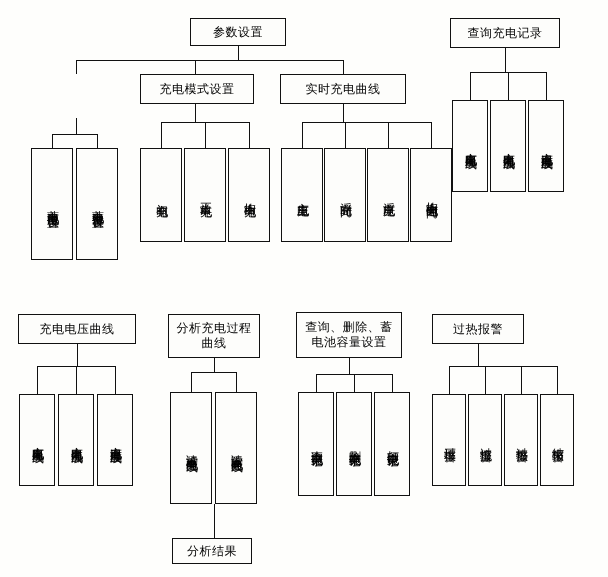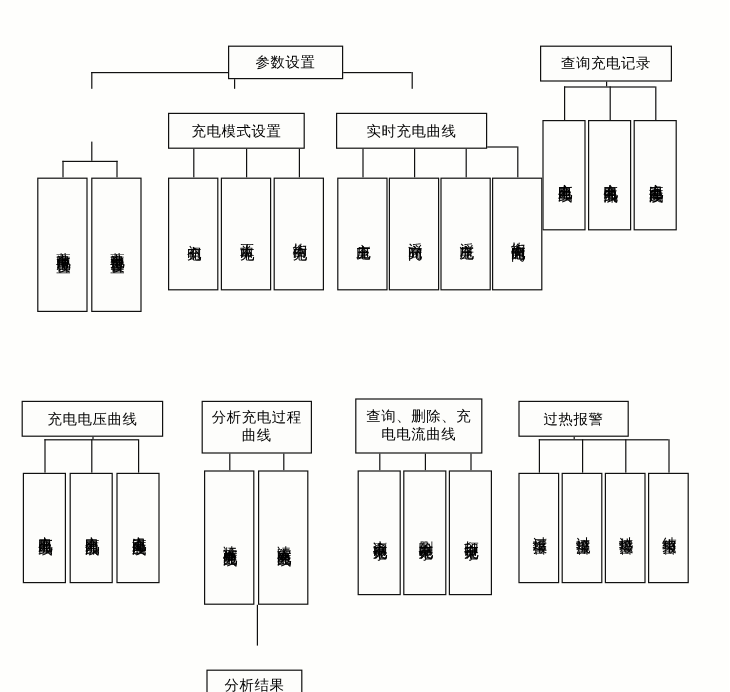--- a/index.html
+++ b/index.html
@@ -31,21 +31,20 @@
   }
   .box.vert {
     writing-mode: vertical-rl;
     text-orientation: upright;
     letter-spacing: 1px;
     line-height: 1.15;
     padding: 3px 0;
   }
   .box.h2 {
     padding: 2px 3px;
-    margin-top: 20px;
   }
   .line {
     position: absolute;
     background: #111111;
   }
   .hline { height: 1px; }
   .vline { width: 1px; }
 </style>
 </head>
 <body>
@@ -114,21 +113,21 @@
     <div class="box vert" style="left: 490px; top: 100px; width: 36px; height: 92px;">充电电流曲线</div>
     <div class="box vert" style="left: 528px; top: 100px; width: 36px; height: 92px;">充电温度曲线</div>
     <div class="box h2" style="left: 18px; top: 314px; width: 118px; height: 30px;">充电电压曲线</div>
     <div class="box vert" style="left: 19px; top: 394px; width: 36px; height: 92px;">充电电压曲线</div>
     <div class="box vert" style="left: 58px; top: 394px; width: 36px; height: 92px;">充电电流曲线</div>
     <div class="box vert" style="left: 97px; top: 394px; width: 36px; height: 92px;">充电温度曲线</div>
     <div class="box h2" style="left: 168px; top: 314px; width: 92px; height: 44px;">分析充电过程曲线</div>
     <div class="box vert" style="left: 170px; top: 392px; width: 42px; height: 112px;">读标准充电曲线</div>
     <div class="box vert" style="left: 215px; top: 392px; width: 42px; height: 112px;">读实际充电曲线</div>
     <div class="box h2" style="left: 172px; top: 538px; width: 80px; height: 26px;">分析结果</div>
-    <div class="box h2" style="left: 296px; top: 312px; width: 106px; height: 46px;">查询、删除、充电电流曲线</div>
+    <div class="box h2" style="left: 296px; top: 312px; width: 106px; height: 46px;">查询、删除、蓄电池容量设置</div>
     <div class="box vert" style="left: 298px; top: 392px; width: 36px; height: 104px;">查询充电记录</div>
     <div class="box vert" style="left: 336px; top: 392px; width: 36px; height: 104px;">删除充电记录</div>
     <div class="box vert" style="left: 374px; top: 392px; width: 36px; height: 104px;">打印充电记录</div>
     <div class="box h2" style="left: 432px; top: 314px; width: 92px; height: 30px;">过热报警</div>
     <div class="box vert" style="left: 432px; top: 394px; width: 34px; height: 92px;">过压报警</div>
     <div class="box vert" style="left: 468px; top: 394px; width: 34px; height: 92px;">过流报警</div>
     <div class="box vert" style="left: 504px; top: 394px; width: 34px; height: 92px;">过热报警</div>
     <div class="box vert" style="left: 540px; top: 394px; width: 34px; height: 92px;">结束报警</div>
   </div>
 

